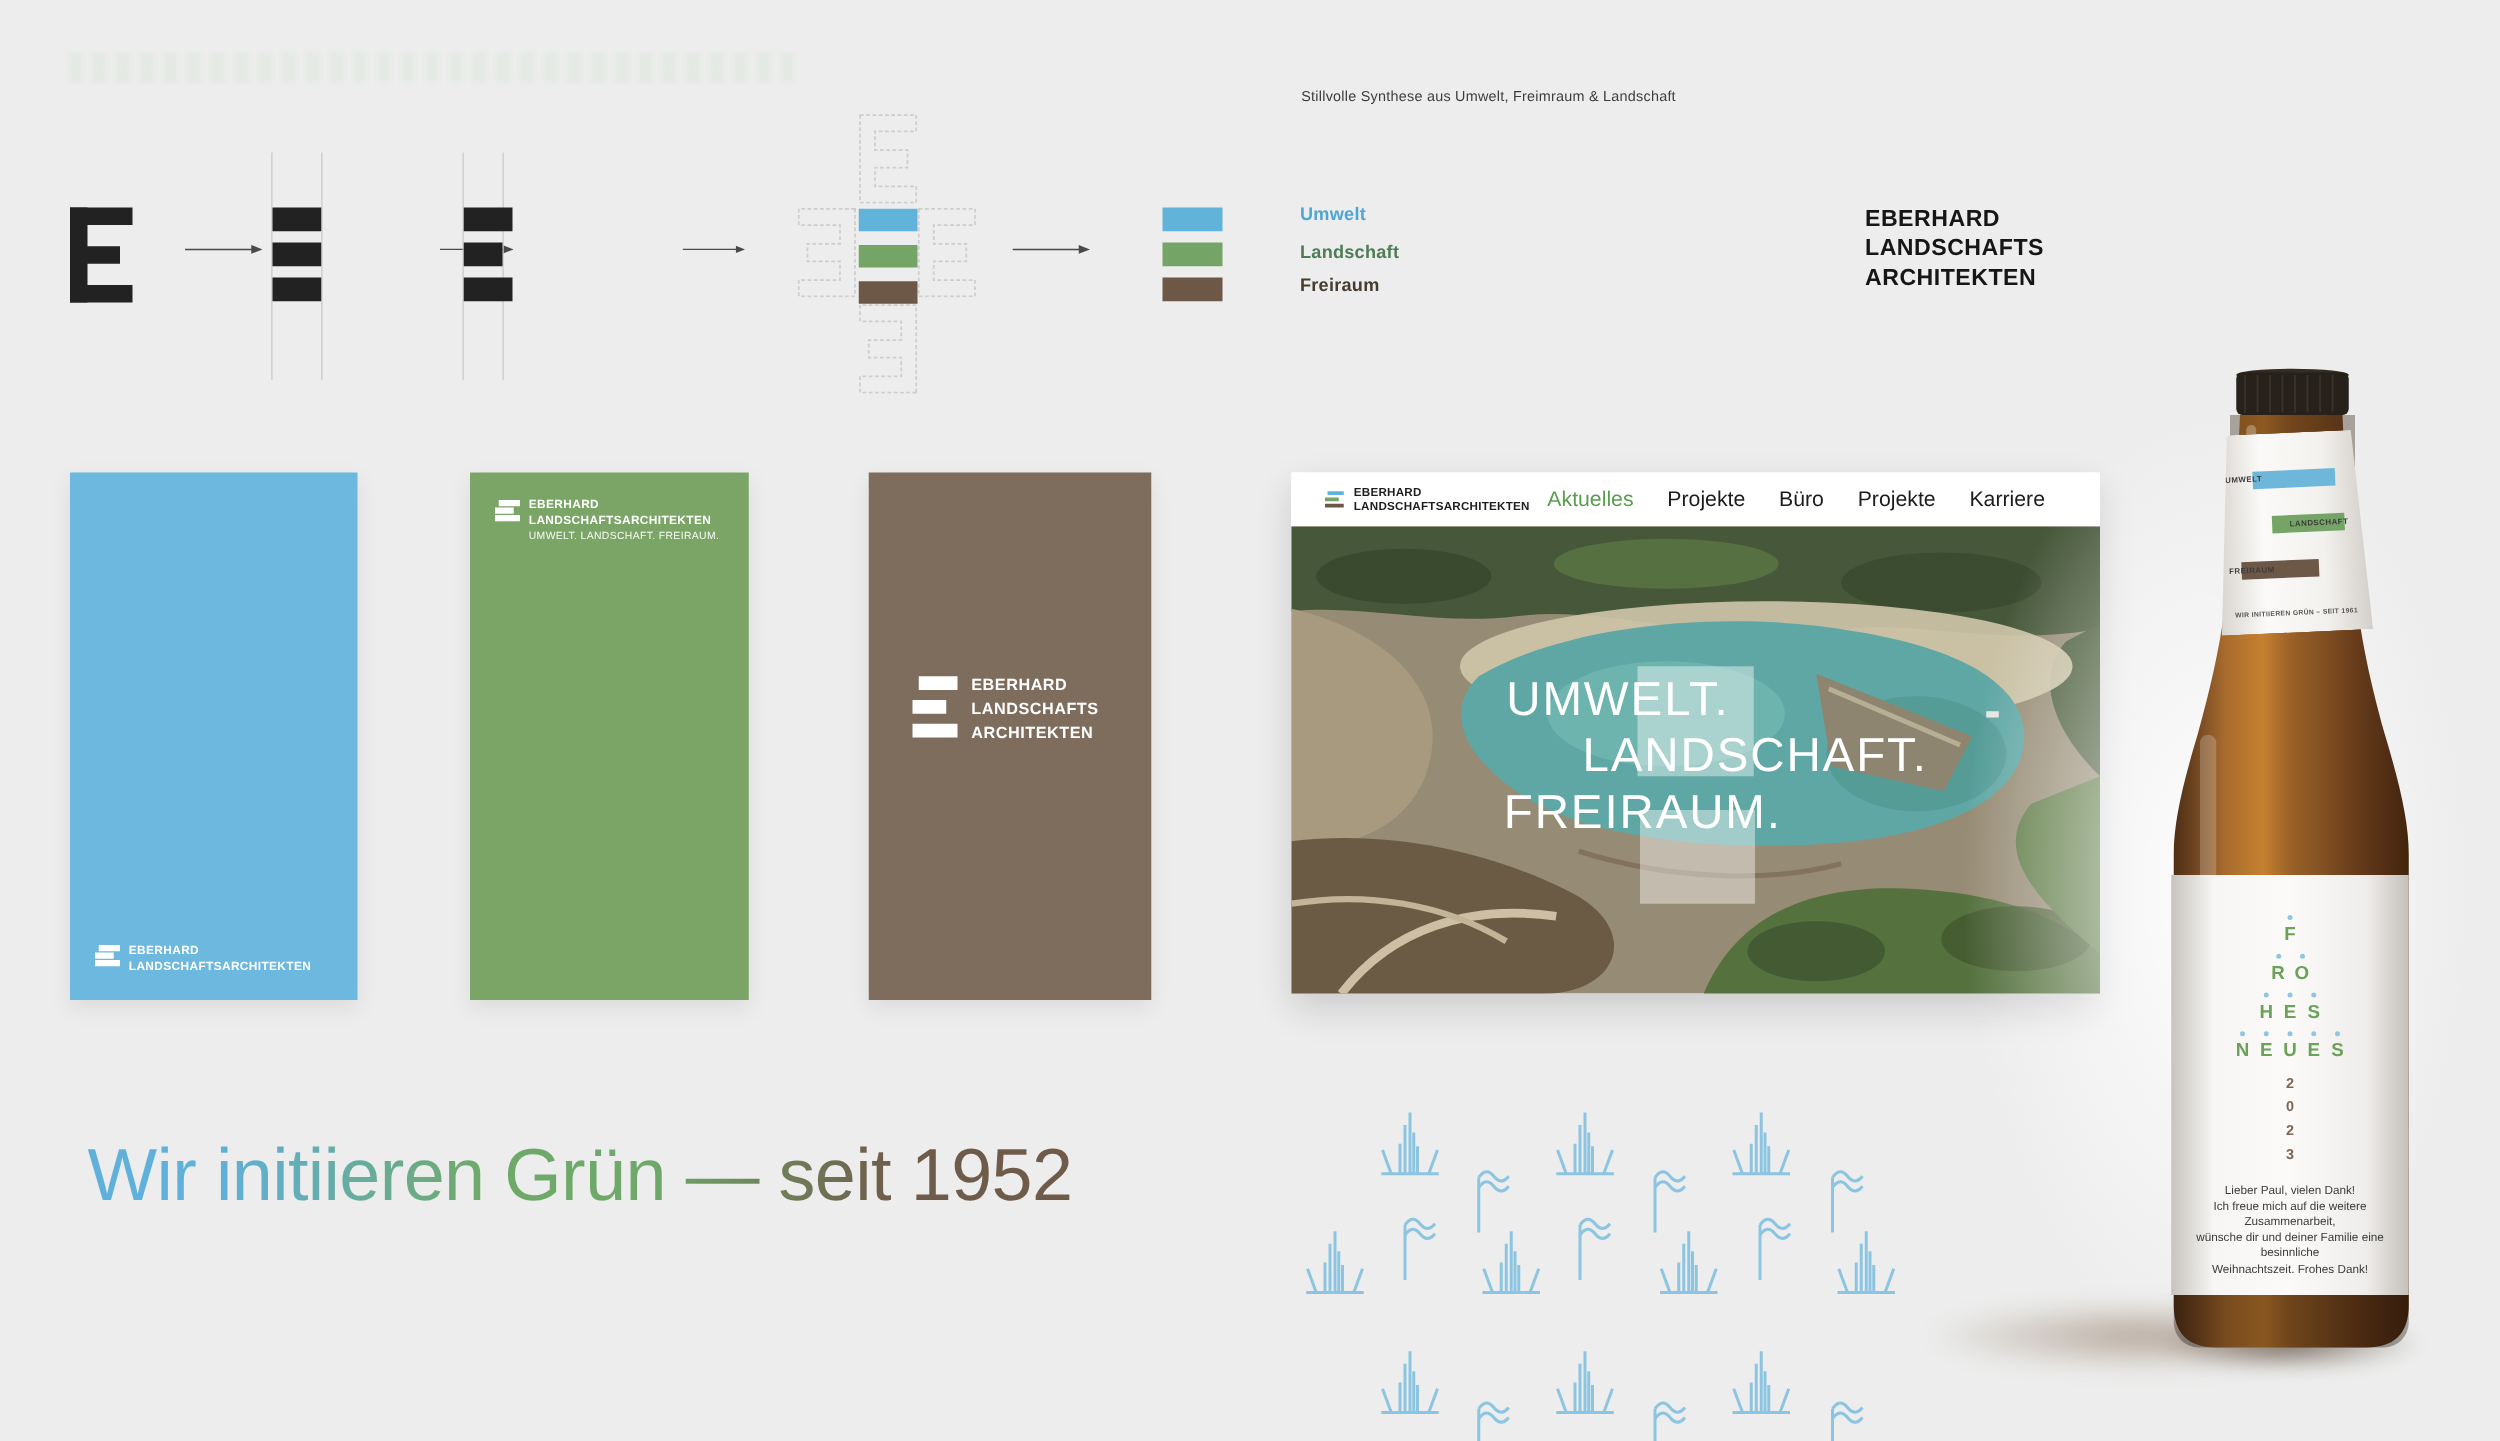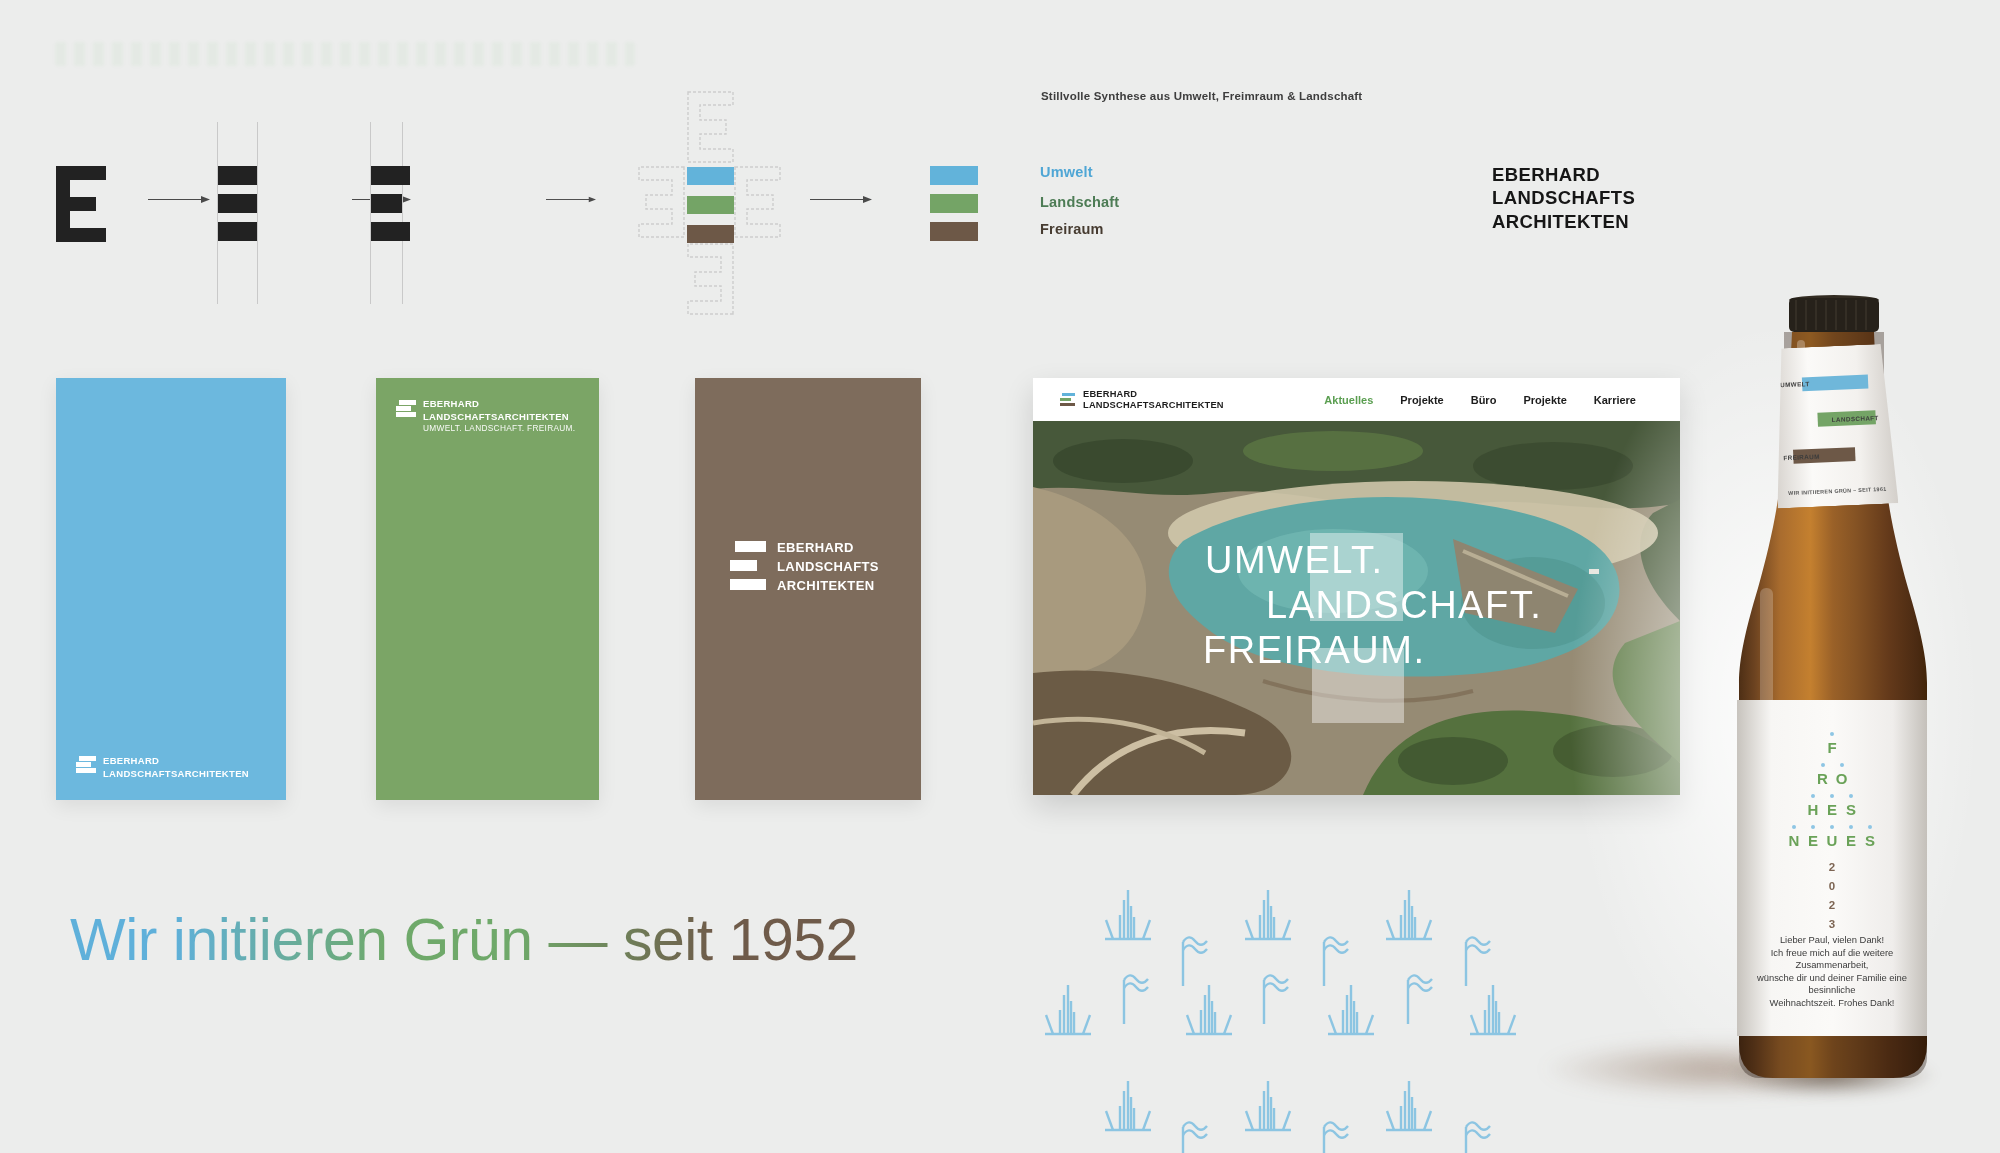--- a/index.html
+++ b/index.html
@@ -24,21 +24,21 @@
 
   
   #ev-e{left:56px;top:166px;width:50px;height:76px;}
   #ev-e div{position:absolute;background:#222;}
   .e-stem{left:0;top:0;width:14px;height:76px;}
   .e-a1{left:0;top:0;width:50px;height:14px;}
   .e-a2{left:0;top:31px;width:40px;height:14px;}
   .e-a3{left:0;top:62px;width:50px;height:14px;}
 
   
-  .caption{left:1041px;top:90px;font-size:11.5px;font-weight:700;color:#3d3d3d;letter-spacing:.2px;}
+  .caption{left:1041px;top:72px;font-size:11.5px;font-weight:400;color:#3d3d3d;letter-spacing:.2px;}
   .principle{left:1040px;font-size:14.5px;font-weight:700;letter-spacing:.2px;}
   .p-blue{color:#4fa6d5;}  .p-green{color:#4d7c55;}  .p-brown{color:#473c31;}
   .wordmark{left:1492px;top:163px;font-size:18.5px;font-weight:800;color:#161616;
             line-height:23.4px;letter-spacing:.4px;}
 
   
   .card{top:378px;height:422px;box-shadow:0 6px 18px rgba(0,0,0,.08);}
   #card-blue{left:56px;width:230px;background:#6cb8de;}
   #card-green{left:376px;width:223px;background:#7ba566;}
   #card-brown{left:695px;width:226px;background:#7e6c5c;}
@@ -49,21 +49,21 @@
   .sub-line{font-size:8.3px;font-weight:400;letter-spacing:.3px;opacity:.95;}
 
   
   #site{left:1033px;top:378px;width:647px;height:417px;background:#fff;
         box-shadow:0 12px 30px rgba(0,0,0,.14);border-radius:2px;}
   #site-header{position:absolute;left:0;top:0;right:0;height:43px;background:#fff;
         display:flex;align-items:center;}
   .site-logo{display:flex;align-items:center;margin-left:27px;gap:8px;}
   .site-logo-txt{font-size:9.3px;font-weight:800;color:#1d1d1d;line-height:11px;letter-spacing:.2px;}
   #site-nav{position:absolute;right:44px;top:0;height:43px;display:flex;align-items:center;gap:27px;}
-  .nav-item{font-size:11px;font-weight:700;color:#1c1c1c;cursor:pointer;}
+  .nav-item{font-size:17px;font-weight:400;color:#1c1c1c;cursor:pointer;}
   .nav-item.active{color:#5a9e50;}
   #hero{position:absolute;left:0;top:43px;width:647px;height:374px;overflow:hidden;}
   .hero-rect{position:absolute;background:rgba(255,255,255,.42);}
   .hero-line{position:absolute;color:#fff;font-size:38px;font-weight:400;letter-spacing:1.5px;}
 
   
   #tagline{left:70px;top:906px;font-size:59px;font-weight:500;letter-spacing:-.5px;
     background:linear-gradient(90deg,#5fb0da 0%,#5fb0da 13%,#6fa96a 40%,#6fa96a 57%,#6f5b4a 82%,#6f5b4a 100%);
     -webkit-background-clip:text;background-clip:text;color:transparent;}
 
@@ -500,20 +500,20 @@
                    <span class="tree-ch">S</span>
           </div>
         </div>
       </div>
     <div id="year-col" style="margin-top:10px">
         <div class="year-digit">2</div>
         <div class="year-digit">0</div>
         <div class="year-digit">2</div>
         <div class="year-digit">3</div>
       </div>
-    <div id="msg-block" style="">
+    <div id="msg-block" style="margin-top:12px">
         <div class="msg-line">Lieber Paul, vielen Dank!</div>
         <div class="msg-line">Ich freue mich auf die weitere Zusammenarbeit,</div>
         <div class="msg-line">wünsche dir und deiner Familie eine besinnliche</div>
         <div class="msg-line">Weihnachtszeit. Frohes Dank!</div>
       </div>
   </div>
 </div>
 
 </body></html>

